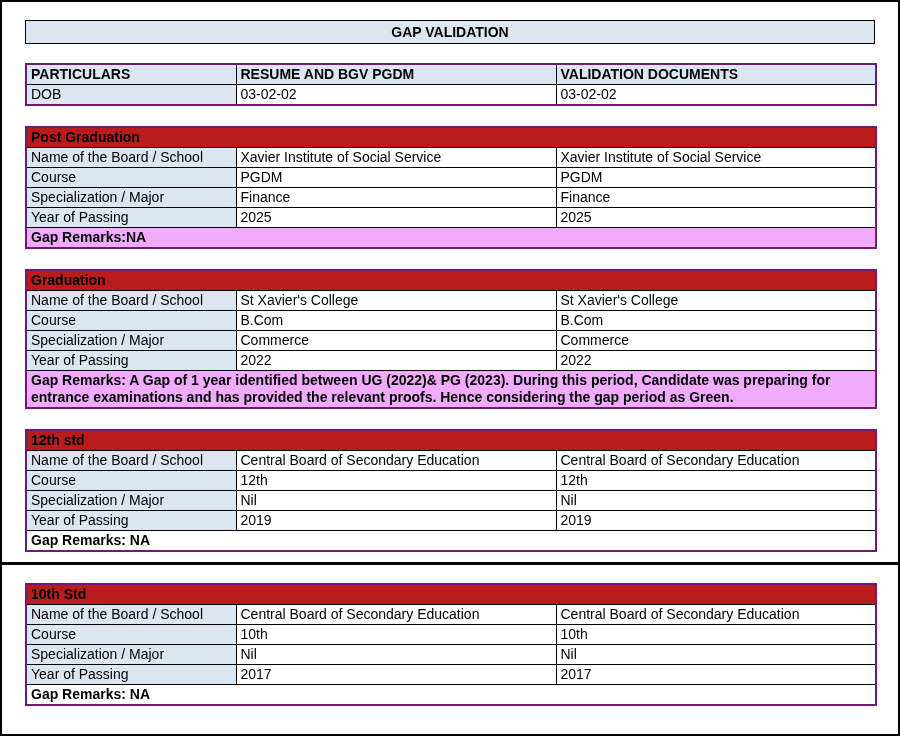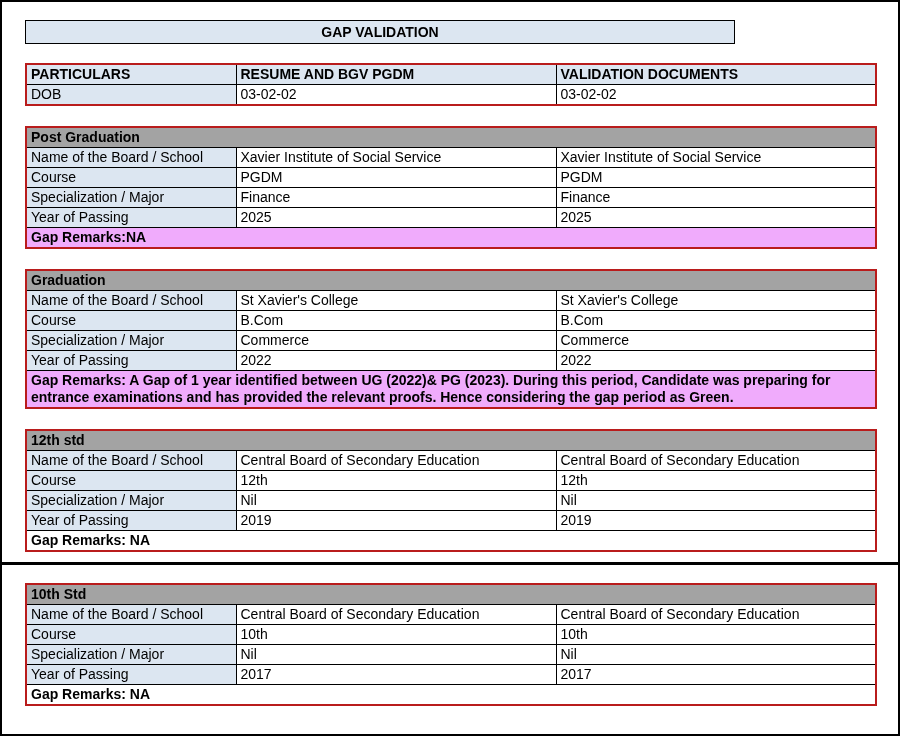--- a/index.html
+++ b/index.html
@@ -9,37 +9,37 @@
   .sheet {
     width: 900px;
     height: 736px;
     border: 2px solid #000;
     background: #fff;
     padding: 18px 23px 0 23px;
     position: relative;
   }
 
   .title-bar {
-    width: 710px;
+    width: 850px;
     border: 1px solid #000;
     background: #dce6f1;
     text-align: center;
     font-weight: bold;
     font-size: 14px;
     padding: 3px 0;
     margin-bottom: 19px;
   }
 
   table.grid {
     border-collapse: collapse;
     width: 850px;
     table-layout: fixed;
     font-size: 14px;
     margin-bottom: 20px;
-    border: 2px solid #b91c1c;
+    border: 2px solid #701a75;
   }
   table.grid td, table.grid th {
     border: 1px solid #000;
     padding: 1px 4px;
     height: 20px;
     line-height: 17px;
     text-align: left;
     vertical-align: middle;
     overflow: hidden;
     white-space: nowrap;
@@ -47,21 +47,21 @@
   col.c1 { width: 210px; }
   col.c2 { width: 320px; }
   col.c3 { width: 320px; }
 
   table.grid th {
     background: #dce6f1;
     font-weight: bold;
   }
   td.label-cell { background: #dce6f1; }
   tr.section-title-row td {
-    background: #a3a3a3;
+    background: #b91c1c;
     font-weight: bold;
   }
   tr.remarks td {
     font-weight: bold;
     white-space: normal;
   }
   tr.remarks.shaded td { background: #f0abfc; }
 
   .page-divider {
     height: 3px;

